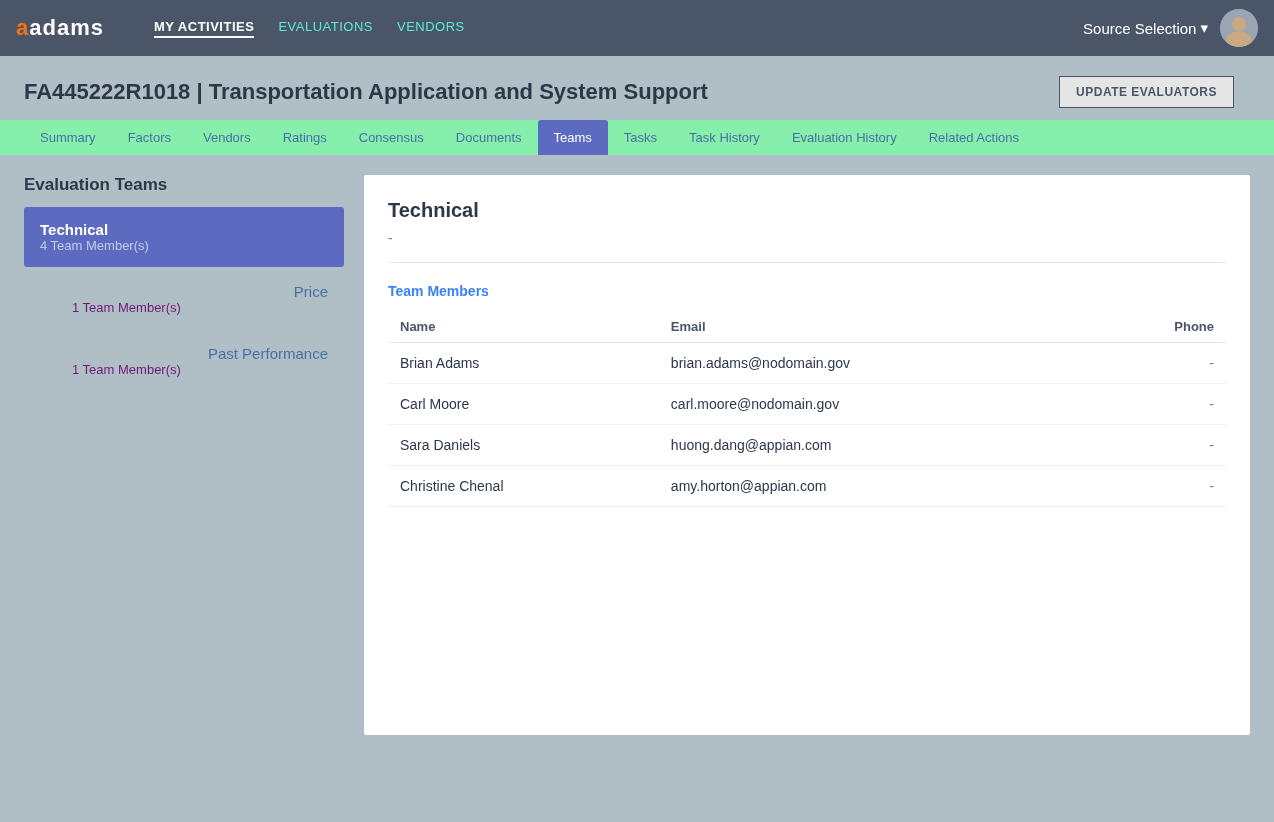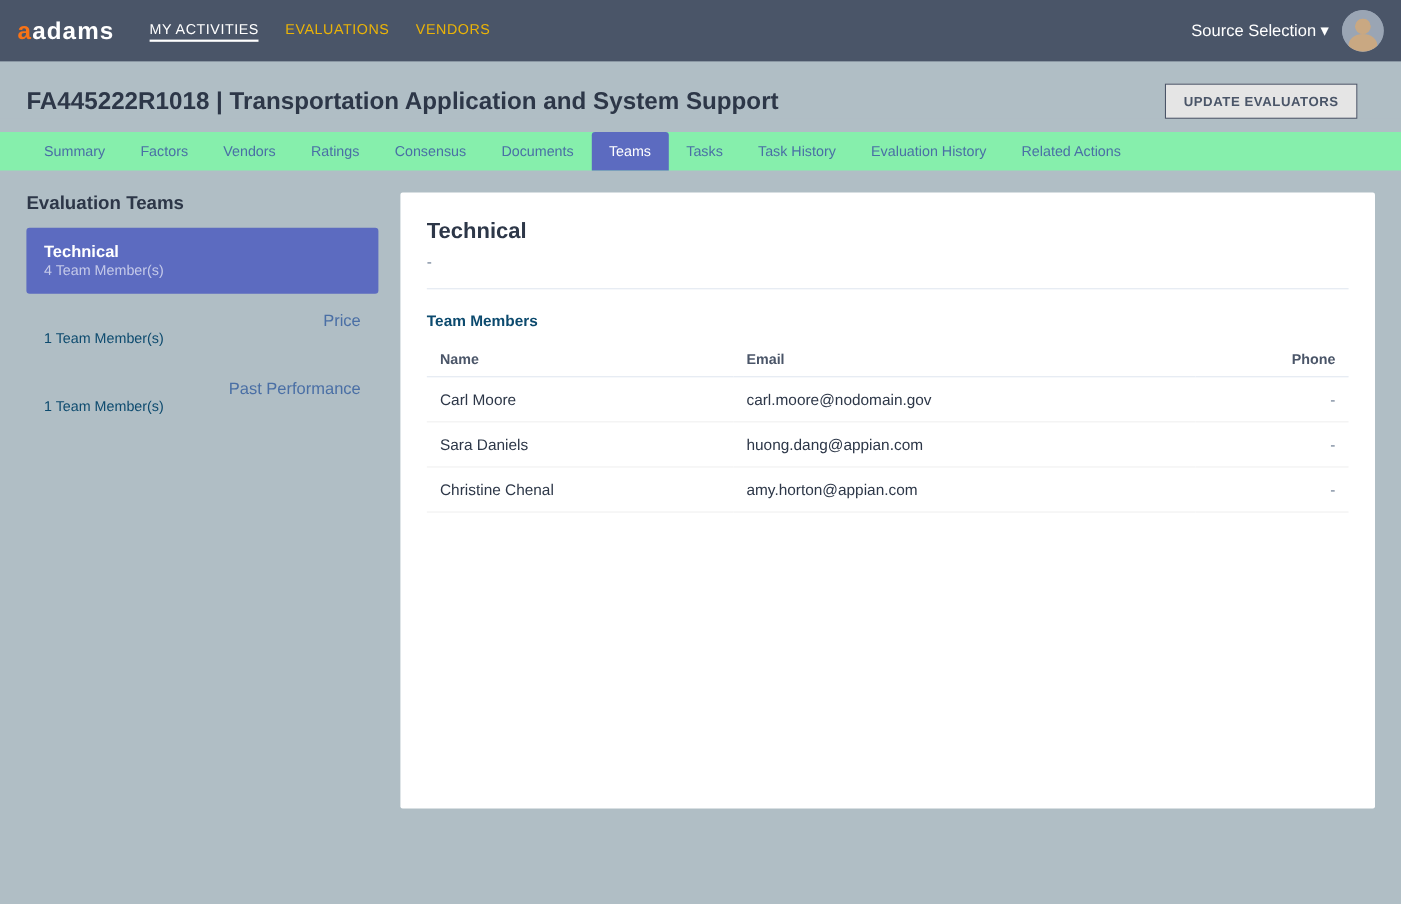--- a/index.html
+++ b/index.html
@@ -23,31 +23,32 @@
       font-size: 22px;
       font-weight: bold;
       letter-spacing: 1px;
     }
     .nav-links {
       display: flex;
       gap: 24px;
       flex: 1;
     }
     .nav-link {
-      color: #eab308;
+      color: #5eead4;
       font-size: 13px;
       text-decoration: none;
       cursor: pointer;
       padding-bottom: 2px;
       letter-spacing: 0.5px;
     }
     .nav-link.active {
       color: white;
-      font-weight: normal;
+      font-weight: bold;
       border-bottom: 2px solid white;
+      margin-left: 18px;
     }
     .nav-right {
       display: flex;
       align-items: center;
       gap: 12px;
       margin-left: 36px;
     }
     .source-selection-btn {
       color: white;
       font-size: 15px;
@@ -151,22 +152,23 @@
     .team-item.active .team-count {
       color: #c5cae9;
       font-size: 13px;
     }
     .team-item:not(.active) .team-name {
       color: #4a6fa5;
       font-size: 15px;
       text-align: right;
     }
     .team-item:not(.active) .team-count {
-      color: #0c4a6e;
-      font-size: 13px;
+      color: #701a75;
+      font-size: 13px;
+      margin-left: 32px;
     }
     .team-name { font-weight: 500; }
 
     
     .detail-panel {
       flex: 1;
       background: white;
       border-radius: 2px;
       padding: 24px;
       min-height: 400px;
@@ -180,21 +182,21 @@
     .detail-subtitle {
       color: #718096;
       font-size: 14px;
       margin-bottom: 20px;
       border-bottom: 1px solid #e2e8f0;
       padding-bottom: 16px;
     }
     .team-members-label {
       font-size: 14px;
       font-weight: 600;
-      color: #0c4a6e;
+      color: #3b82f6;
       margin-bottom: 12px;
     }
     .members-table {
       width: 100%;
       border-collapse: collapse;
     }
     .members-table thead tr {
       border-bottom: 1px solid #e2e8f0;
     }
     .members-table th {
@@ -297,20 +299,25 @@
     <table class="members-table">
       <thead>
         <tr>
           <th>Name</th>
           <th>Email</th>
           <th>Phone</th>
         </tr>
       </thead>
       <tbody>
         <tr>
+          <td>Brian Adams</td>
+          <td>brian.adams@nodomain.gov</td>
+          <td>-</td>
+        </tr>
+        <tr>
           <td>Carl Moore</td>
           <td>carl.moore@nodomain.gov</td>
           <td>-</td>
         </tr>
         <tr>
           <td>Sara Daniels</td>
           <td>huong.dang@appian.com</td>
           <td>-</td>
         </tr>
         <tr>

